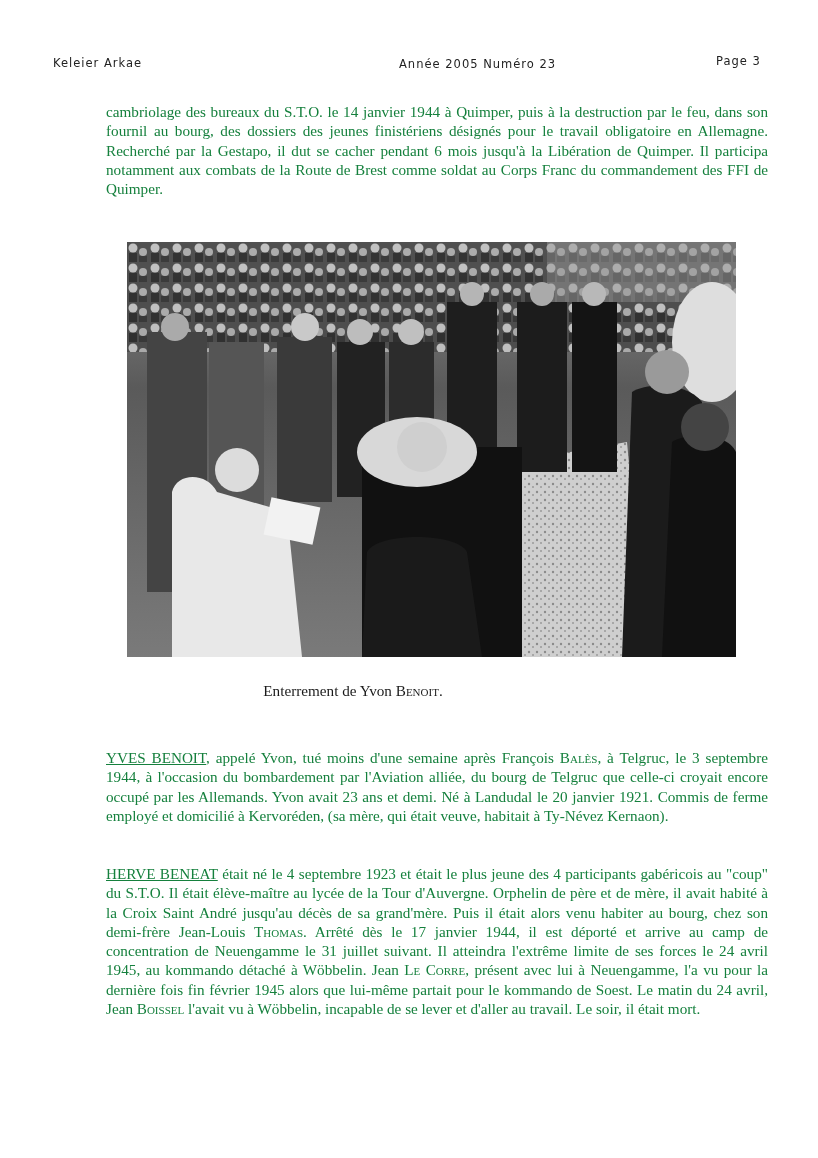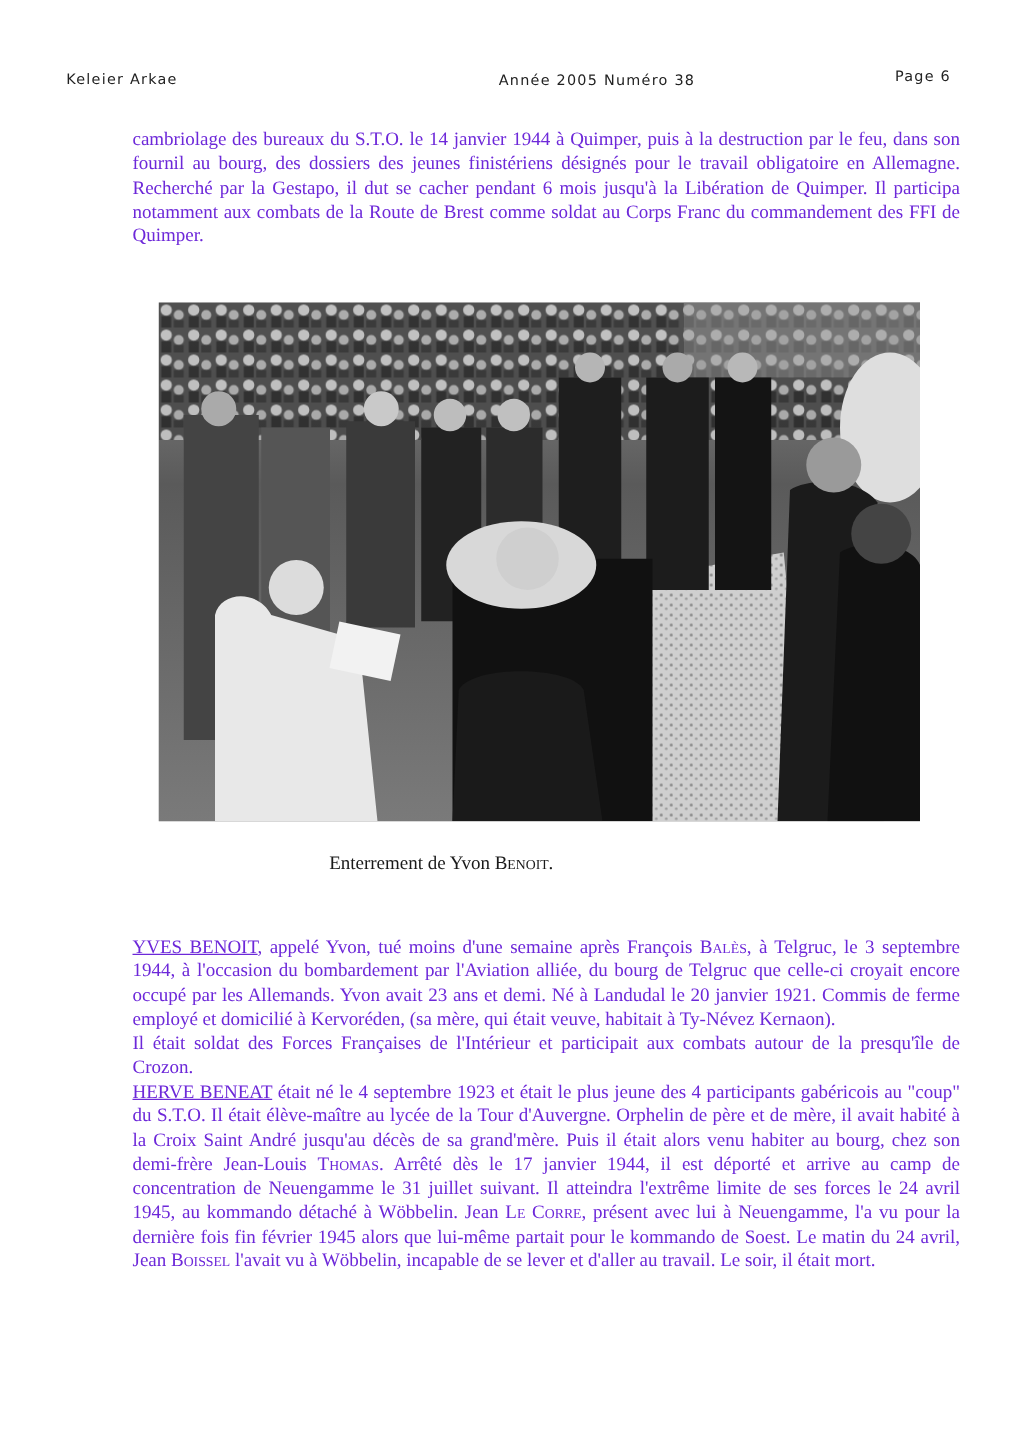--- a/index.html
+++ b/index.html
@@ -4,39 +4,39 @@
 <style>
   html, body { margin: 0; padding: 0; background: #ffffff; }
   body { width: 818px; height: 1158px; position: relative; overflow: hidden; color: #1a1a1a; }
   .header { position: absolute; top: 54px; left: 0; width: 818px; height: 20px;
     font-family: "DejaVu Sans", sans-serif; font-size: 11.5px; letter-spacing: 1px; color: #222; text-align: right; }
   .header .left { position: absolute; left: 53px; top: 2px; }
   .header .center { position: absolute; left: 399px; top: 3px; }
   .header .right { position: absolute; left: 716px; top: 0px; }
   .body-text { position: absolute; left: 106px; width: 662px;
     font-family: "Liberation Serif", serif; font-size: 15.2px; line-height: 19.3px;
-    text-align: justify; color: #6d28d9; }
+    text-align: justify; color: #15803d; }
   .p1 { top: 102px; }
   .p2 { top: 748px; }
   .p3 { top: 864px; }
   .body-text p { margin: 0; }
   .name-heading { font-weight: normal; text-decoration: underline; }
   .sc { font-variant: small-caps; }
   .photo { position: absolute; left: 127px; top: 242px; width: 609px; height: 415px;
     overflow: hidden; background: #6b6b6b; }
   .caption { position: absolute; top: 682px; left: 0; width: 706px; text-align: center;
     font-family: "Liberation Serif", serif; font-size: 15.2px; color: #1a1a1a; }
 </style>
 </head>
 <body>
 
 <div class="header">
   <span class="left">Keleier Arkae</span>
-  <span class="center">Année 2005  Numéro 38</span>
-  <span class="right">Page 6</span>
+  <span class="center">Année 2005  Numéro 23</span>
+  <span class="right">Page 3</span>
 </div>
 
 <div class="body-text p1">
   <p>cambriolage des bureaux du S.T.O. le 14 janvier 1944 à Quimper, puis à la destruction par le feu, dans son fournil au bourg, des dossiers des jeunes finistériens désignés pour le travail obligatoire en Allemagne. Recherché par la Gestapo, il dut se cacher pendant 6 mois jusqu'à la Libération de Quimper. Il participa notamment aux combats de la Route de Brest comme soldat au Corps Franc du commandement des FFI de Quimper.</p>
 </div>
 
 <div class="photo">
   <svg width="609" height="415" viewBox="0 0 609 415" xmlns="http://www.w3.org/2000/svg">
     <defs>
       <linearGradient id="bg" x1="0" y1="0" x2="0" y2="1">
@@ -96,18 +96,17 @@
     <circle cx="540" cy="130" r="22" fill="#9a9a9a"></circle>
     <path d="M545,200 C560,190 600,190 609,210 L609,415 L535,415 Z" fill="#111"></path>
     <circle cx="578" cy="185" r="24" fill="#444"></circle>
   </svg>
 </div>
 
 <div class="caption"><span>Enterrement de Yvon </span><span class="sc">Benoit</span><span>.</span></div>
 
 <div class="body-text p2">
   <p><span class="name-heading">YVES BENOIT</span><span>, appelé Yvon, tué moins d'une semaine après François </span><span class="sc">Balès</span><span>, à Telgruc, le 3 septembre 1944, à l'occasion du bombardement par l'Aviation alliée, du bourg de Telgruc que celle-ci croyait encore occupé par les Allemands. Yvon avait 23 ans et demi. Né à Landudal le 20 janvier 1921. Commis de ferme employé et domicilié à Kervoréden, (sa mère, qui était veuve, habitait à Ty-Névez Kernaon).</span></p>
-  <p>Il était soldat des Forces Françaises de l'Intérieur et participait aux combats autour de la presqu'île de Crozon.</p>
 </div>
 
 <div class="body-text p3">
   <p><span class="name-heading">HERVE BENEAT</span><span> était né le 4 septembre 1923 et était le plus jeune des 4 participants gabéricois au "coup" du S.T.O. Il était élève-maître au lycée de la Tour d'Auvergne. Orphelin de père et de mère, il avait habité à la Croix Saint André jusqu'au décès de sa grand'mère. Puis il était alors venu habiter au bourg, chez son demi-frère Jean-Louis </span><span class="sc">Thomas</span><span>. Arrêté dès le 17 janvier 1944, il est déporté et arrive au camp de concentration de Neuengamme le 31 juillet suivant. Il atteindra l'extrême limite de ses forces le 24 avril 1945, au kommando détaché à Wöbbelin. Jean </span><span class="sc">Le Corre</span><span>, présent avec lui à Neuengamme, l'a vu pour la dernière fois fin février 1945 alors que lui-même partait pour le kommando de Soest. Le matin du 24 avril, Jean </span><span class="sc">Boissel</span><span> l'avait vu à Wöbbelin, incapable de se lever et d'aller au travail. Le soir, il était mort.</span></p>
 </div>
 
 </body></html>

